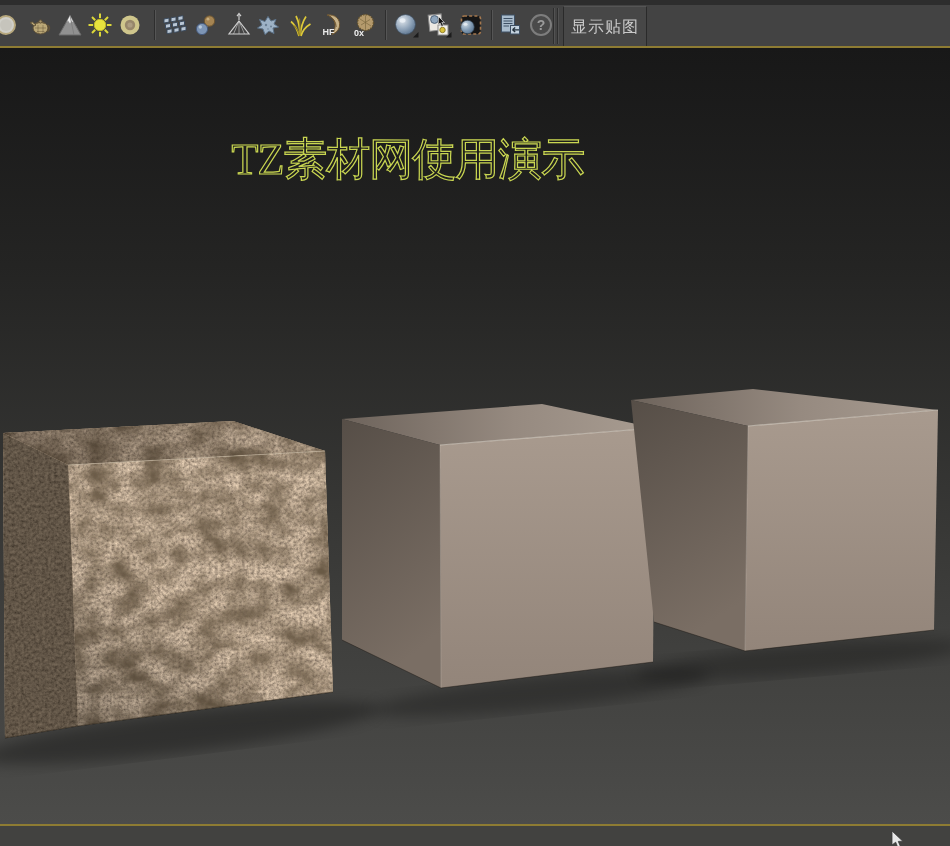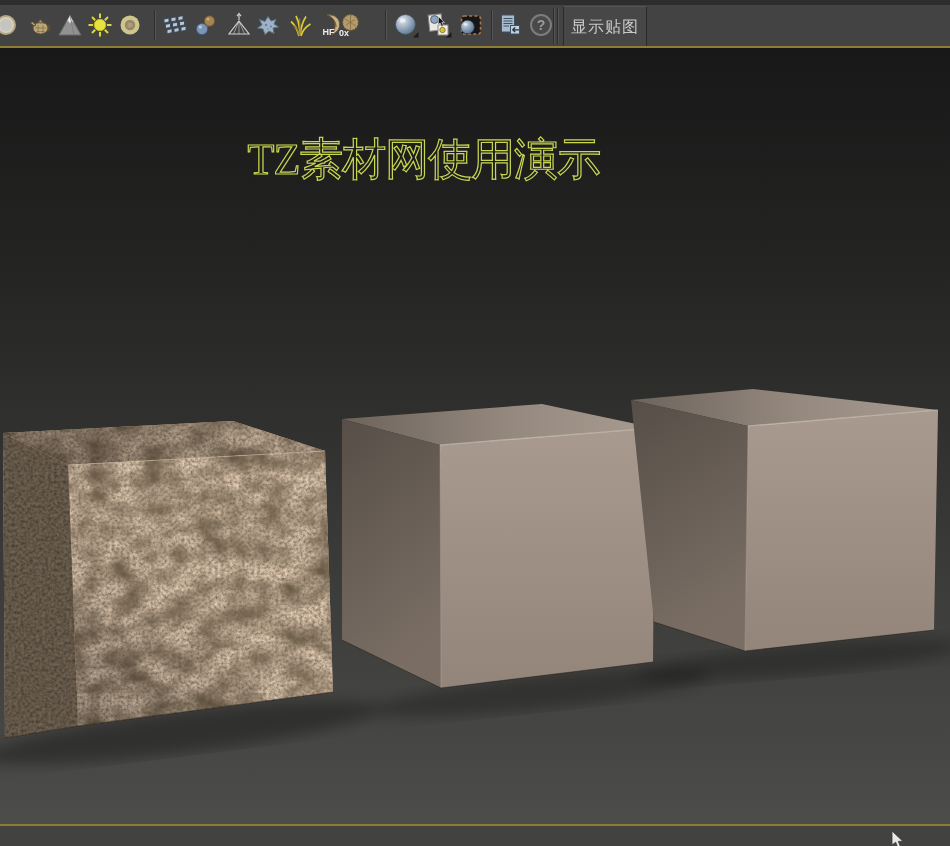--- a/index.html
+++ b/index.html
@@ -23,21 +23,21 @@
   
   .vp-border-top    { position:absolute; left:0; top:46px;  width:950px; height:2px; background:#8e7c33; }
   .vp-border-bottom { position:absolute; left:0; top:824px; width:950px; height:2px; background:#8e7c33; }
   .viewport { position:absolute; left:0; top:48px; width:950px; height:776px;
               background:linear-gradient(#181818, #242423 28%, #383836 62%, #4c4c4a 100%); }
   .bottom-strip { position:absolute; left:0; top:826px; width:950px; height:20px; background:#424240; }
 
   .caption { position:absolute; white-space:nowrap; transform:translateX(-50%);
              font-family:"Liberation Serif","DejaVu Serif",serif;
              color:#c9d651; letter-spacing:-1px; }
-  .caption-1 { left:424px; top:82px;  font-size:44px; }
+  .caption-1 { left:408px; top:82px;  font-size:44px; }
   .caption-2 { left:415px; top:168px; font-size:47px; }
   @supports (-webkit-text-stroke: 1px black) {
     .caption { -webkit-text-stroke:1.2px #c9d651; -webkit-text-fill-color:transparent; }
   }
 
   .scene { position:absolute; left:0; top:0; }
   .cursor { position:absolute; left:891px; top:831px; }
 </style>
 </head>
 <body>
@@ -166,21 +166,21 @@
     </div>
 
     <div class="tb-icon" style="left:319px">
       <svg width="26" height="26">
         <path d="M8 3 C16 2 21.5 7 20.5 14 C20 18 17 21 13 22.5 C16 18 17 13.5 15.5 9.5 C14 5.8 11 3.8 8 3 Z" fill="#c7b289" stroke="#6e552f"></path>
         <path d="M10 4.5 C14 6 16 9 16.5 13 M12.5 5.5 C15.5 8 17 11 17.5 15" stroke="#6e552f" stroke-width="0.6" fill="none"></path>
         <text x="3.5" y="23" font-size="9" font-weight="bold" fill="#eaeaea" font-family="Liberation Sans, sans-serif">HF</text>
       </svg>
     </div>
 
-    <div class="tb-icon" style="left:336px">
+    <div class="tb-icon" style="left:351px">
       <svg width="26" height="26">
         <circle cx="14.5" cy="10.5" r="8" fill="#b49a6c" stroke="#63522f" stroke-dasharray="1.6,1.3" stroke-width="1.4"></circle>
         <path d="M9 7 L20 14 M10 13 L19 7.5 M14.5 3.5 L14.5 17.5" stroke="#7d6a42" stroke-width="0.7"></path>
         <text x="3" y="23.5" font-size="9" font-weight="bold" fill="#f1f1f1" font-family="Liberation Sans, sans-serif">0x</text>
       </svg>
     </div>
 
     <div class="tb-sep" style="left:385px"></div>
 
     <div class="tb-icon" style="left:393px">

